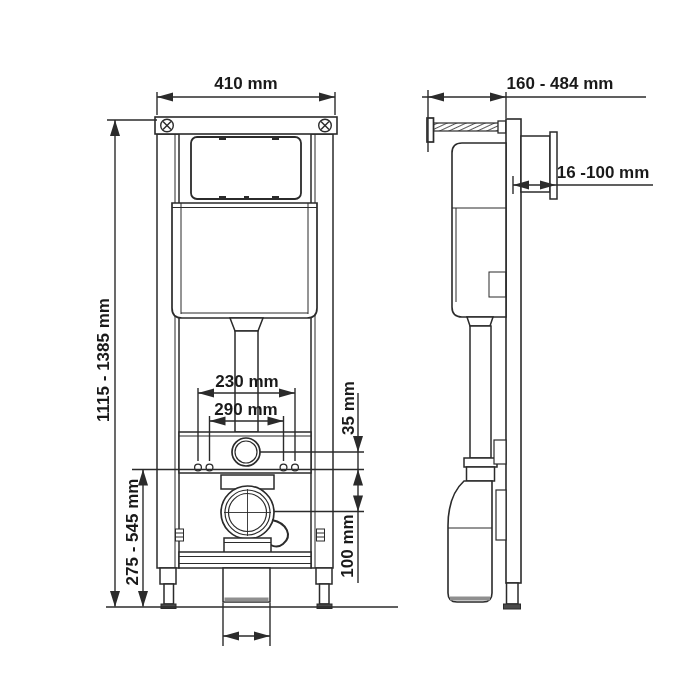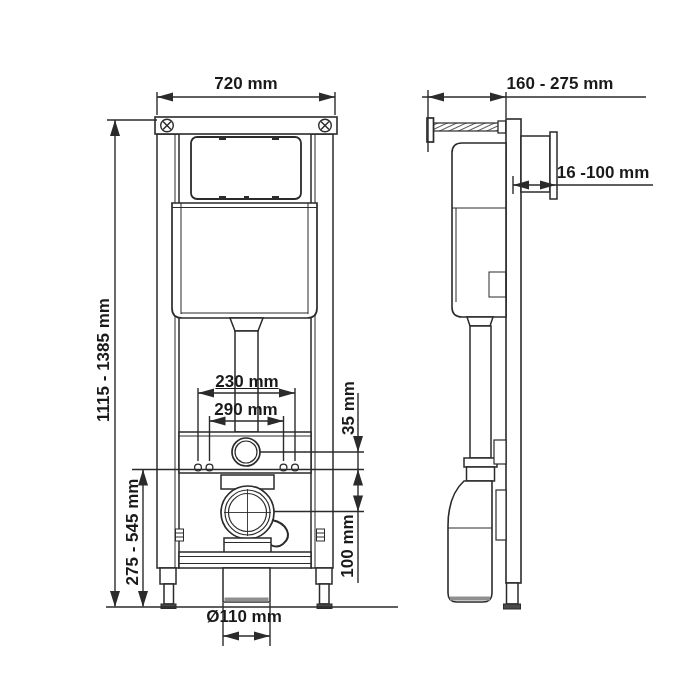--- a/index.html
+++ b/index.html
@@ -226,24 +226,23 @@
     <polygon points="209.5,421 225.5,416.5 225.5,425.5"></polygon>
     <polygon points="283.5,421 267.5,416.5 267.5,425.5"></polygon>
     <polygon points="358,452 353,436 363,436"></polygon>
     <polygon points="358,469.5 353,485.5 363,485.5"></polygon>
     <polygon points="358,511.5 353,495.5 363,495.5"></polygon>
     <polygon points="223,636 239,631.5 239,640.5"></polygon>
     <polygon points="270,636 254,631.5 254,640.5"></polygon>
   </g>
 </svg>
 
-<div class="dim-label" style="left:146px;top:74px;">720 mm</div>
-<div class="dim-label" style="left:460px;top:74px;">160 - 275 mm</div>
+<div class="dim-label" style="left:146px;top:74px;">410 mm</div>
+<div class="dim-label" style="left:460px;top:74px;">160 - 484 mm</div>
 <div class="dim-label" style="left:503px;top:163px;">16 -100 mm</div>
 <div class="dim-label rot" style="left:4px;top:350px;">1115 - 1385 mm</div>
 <div class="dim-label rot" style="left:33px;top:522px;">275 - 545 mm</div>
-<div class="dim-label" style="left:147px;top:372px;text-decoration:underline;">230 mm</div>
+<div class="dim-label" style="left:147px;top:372px;">230 mm</div>
 <div class="dim-label" style="left:146px;top:400px;">290 mm</div>
 <div class="dim-label rot" style="left:249px;top:398px;">35 mm</div>
 <div class="dim-label rot" style="left:248px;top:536px;">100 mm</div>
-<div class="dim-label" style="left:144px;top:607px;">Ø110 mm</div>
 
 </div>
 
 </body></html>

